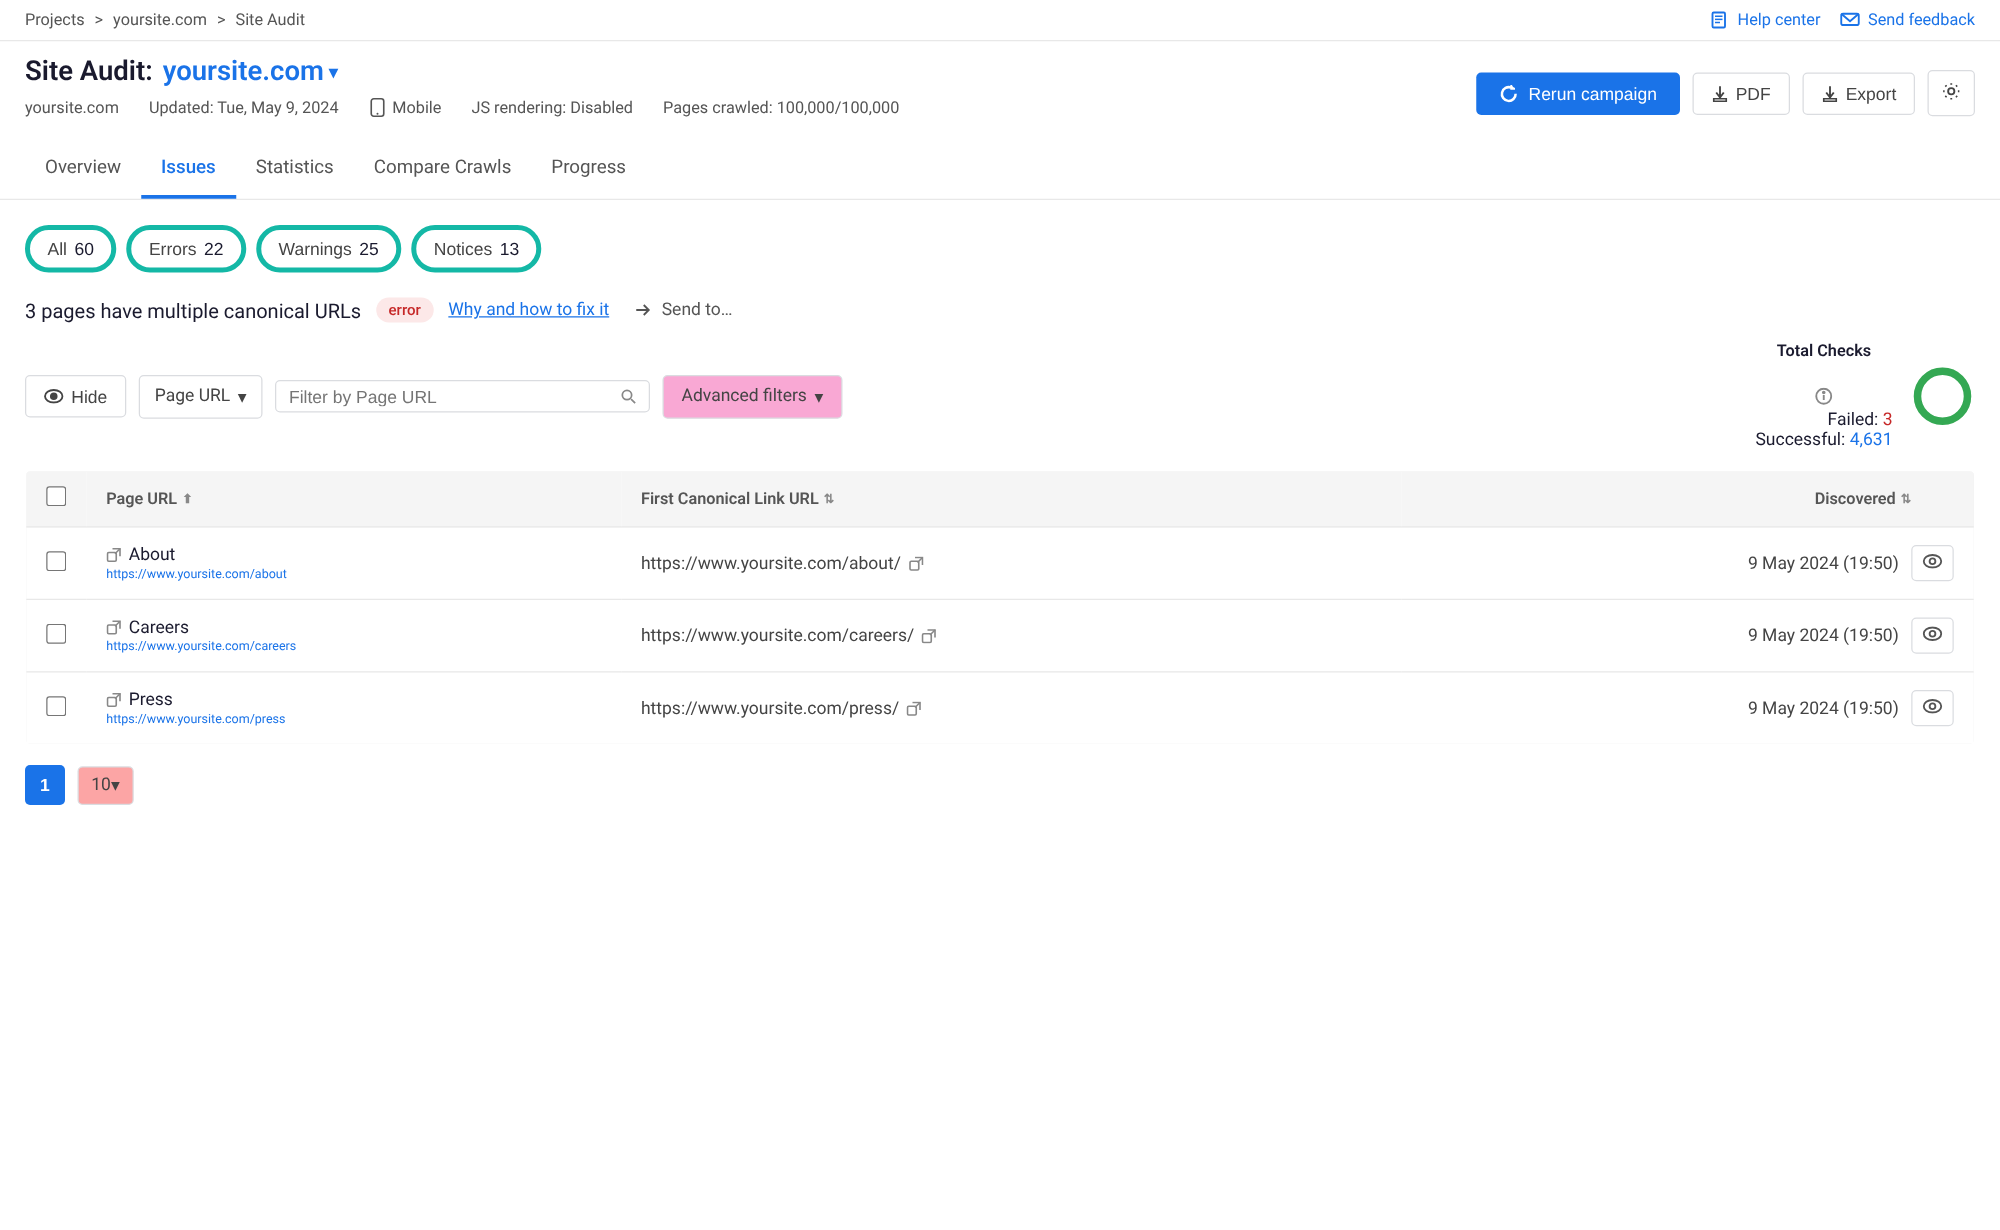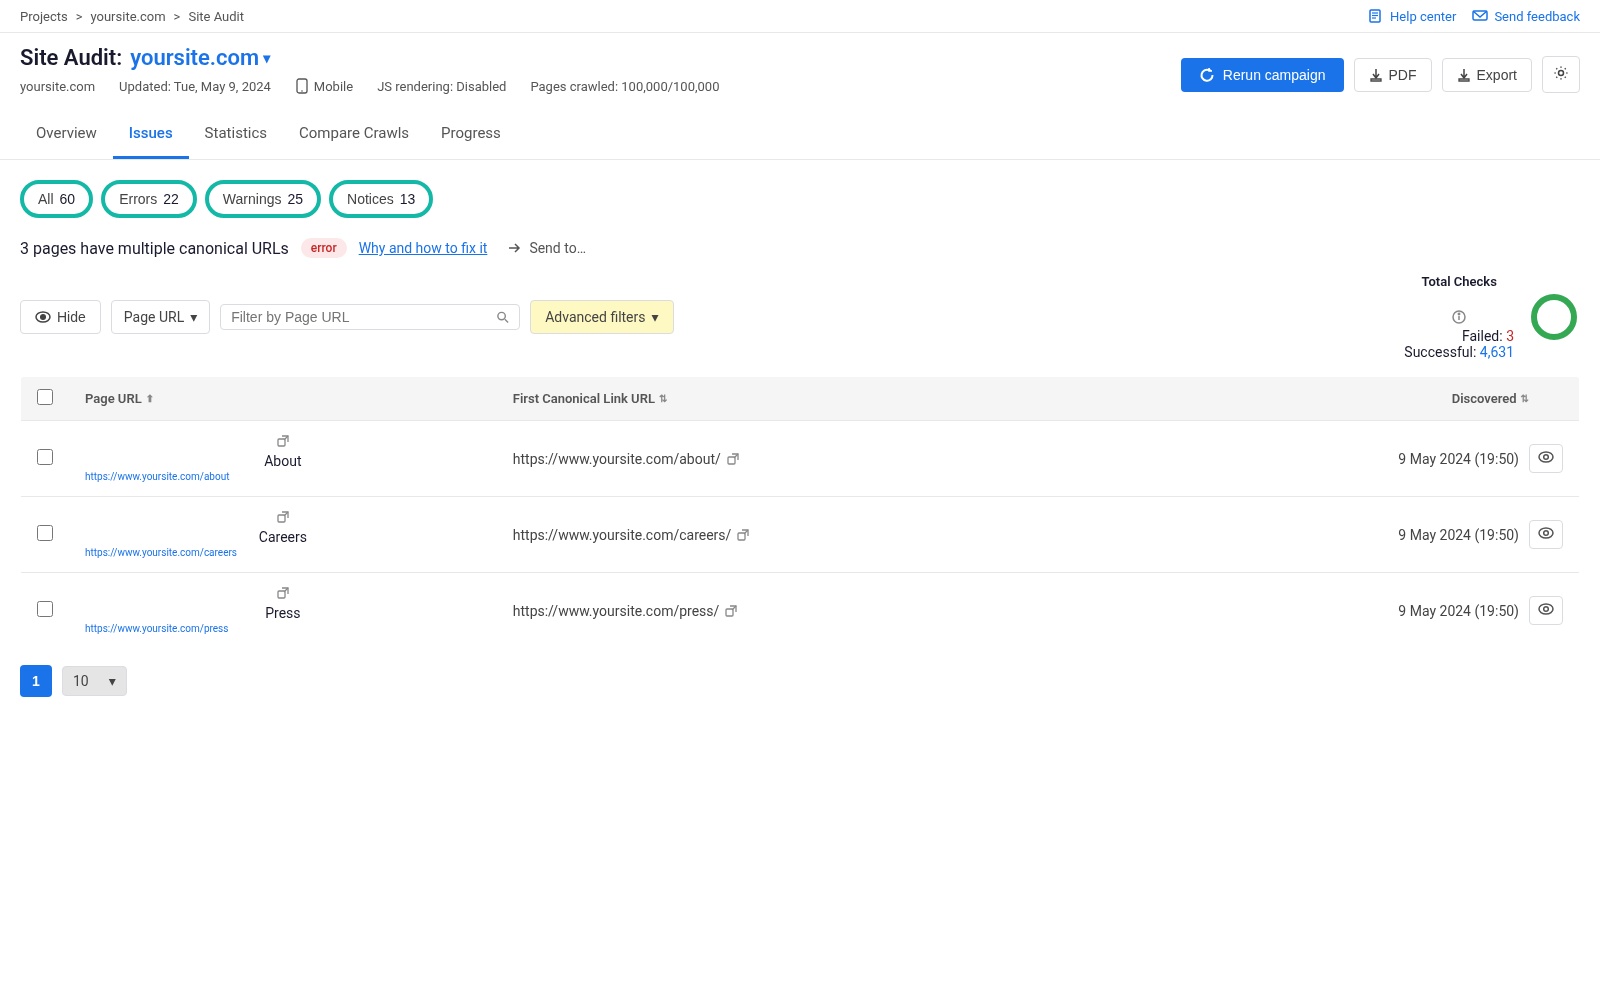--- a/index.html
+++ b/index.html
@@ -37,48 +37,48 @@
 
     .issue-header { display: flex; align-items: center; gap: 12px; margin-bottom: 16px; flex-wrap: wrap; }
     .issue-title { font-size: 16px; font-weight: 400; color: #1a1a2e; }
     .error-badge { background: #fce8e8; color: #c62828; font-size: 12px; padding: 3px 10px; border-radius: 12px; font-weight: 500; }
     .fix-link { color: #1a73e8; text-decoration: underline; font-size: 14px; cursor: pointer; }
     .send-to { display: flex; align-items: center; gap: 6px; color: #555; font-size: 14px; cursor: pointer; margin-left: 8px; }
     .btn-hide { display: flex; align-items: center; gap: 6px; padding: 8px 14px; border: 1px solid #dadce0; border-radius: 4px; background: #fff; cursor: pointer; font-size: 14px; color: #444; }
     .select-filter { display: flex; align-items: center; gap: 6px; padding: 8px 12px; border: 1px solid #dadce0; border-radius: 4px; background: #fff; cursor: pointer; font-size: 14px; color: #444; }
     .filter-input-wrap { display: flex; align-items: center; border: 1px solid #dadce0; border-radius: 4px; background: #fff; padding: 4px 10px; gap: 6px; flex: 1; max-width: 300px; }
     .filter-input { border: none; outline: none; font-size: 14px; color: #444; width: 100%; background: transparent; }
-    .advanced-filters { display: flex; align-items: flex-start; gap: 6px; padding: 8px 14px; border: 1px solid #dadce0; border-radius: 4px; background: #fef9c3; cursor: pointer; font-size: 14px; color: #444; }
+    .advanced-filters { display: flex; align-items: flex-start; gap: 6px; padding: 8px 14px; border: 1px solid #dadce0; border-radius: 4px; background: #f9a8d4; cursor: pointer; font-size: 14px; color: #444; }
 
     .total-checks { margin-left: auto; display: flex; align-items: center; gap: 14px; }
     .total-checks-label { font-size: 13px; font-weight: 600; color: #1a1a2e; display: flex; align-items: center; gap: 21px; flex-direction: column; }
     .donut-wrap { position: relative; width: 52px; height: 52px; }
     .donut-wrap svg { transform: rotate(-90deg); }
     .checks-failed { color: #c62828; }
     .checks-success { color: #1a73e8; }
 
     .data-table { width: 100%; border-collapse: collapse; border: 1px solid #e8e8e8; border-radius: 4px; overflow: hidden; }
     .data-table thead tr { background: #f5f5f5; }
     .data-table th { padding: 12px 16px; text-align: left; font-size: 13px; font-weight: 600; color: #555; border-bottom: 1px solid #e8e8e8; }
     .data-table td { padding: 14px 16px; border-bottom: 1px solid #e8e8e8; vertical-align: middle; font-size: 14px; }
     .data-table tr:last-child td { border-bottom: none; }
     .page-url-cell { display: flex; flex-direction: column; gap: 2px; }
-    .page-name { display: flex; align-items: center; gap: 6px; color: #1a1a2e; font-size: 14px; flex-direction: column; }
+    .page-name { display: flex; align-items: center; gap: 6px; color: #1a1a2e; font-size: 14px; }
     .page-url-link { color: #1a73e8; font-size: 10px; text-decoration: none; }
     .canonical-url { display: flex; align-items: center; gap: 6px; font-size: 14px; color: #444; }
     .discovered-cell { font-size: 14px; color: #444; white-space: nowrap; }
     .eye-btn { background: #fff; border: 1px solid #dadce0; border-radius: 4px; padding: 6px 8px; cursor: pointer; color: #555; }
     .checkbox { width: 16px; height: 16px; cursor: pointer; }
 
     .th-wrap { display: flex; align-items: center; gap: 4px; }
     .sort-icon { font-size: 10px; color: #888; }
 
     .pagination { display: flex; align-items: center; gap: 10px; margin-top: 16px; }
     .page-btn { width: 32px; height: 32px; background: #1a73e8; color: #fff; border: none; border-radius: 4px; font-size: 14px; cursor: pointer; font-weight: 600; }
-    .per-page-select { display: flex; align-items: center; gap: 20px; padding: 6px 10px; border: 1px solid #dadce0; border-radius: 4px; background: #e5e5e5; cursor: pointer; font-size: 14px; color: #444; }
+    .per-page-select { display: flex; align-items: center; gap: 0; padding: 6px 10px; border: 1px solid #dadce0; border-radius: 4px; background: #fca5a5; cursor: pointer; font-size: 14px; color: #444; }
   </style>
 </head>
 <body>
 
 <div style="position:relative;">
 
   <div class="top-bar">
     <div class="breadcrumb">
       <span style="cursor:pointer;">Projects</span>
       <span>&gt;</span>

